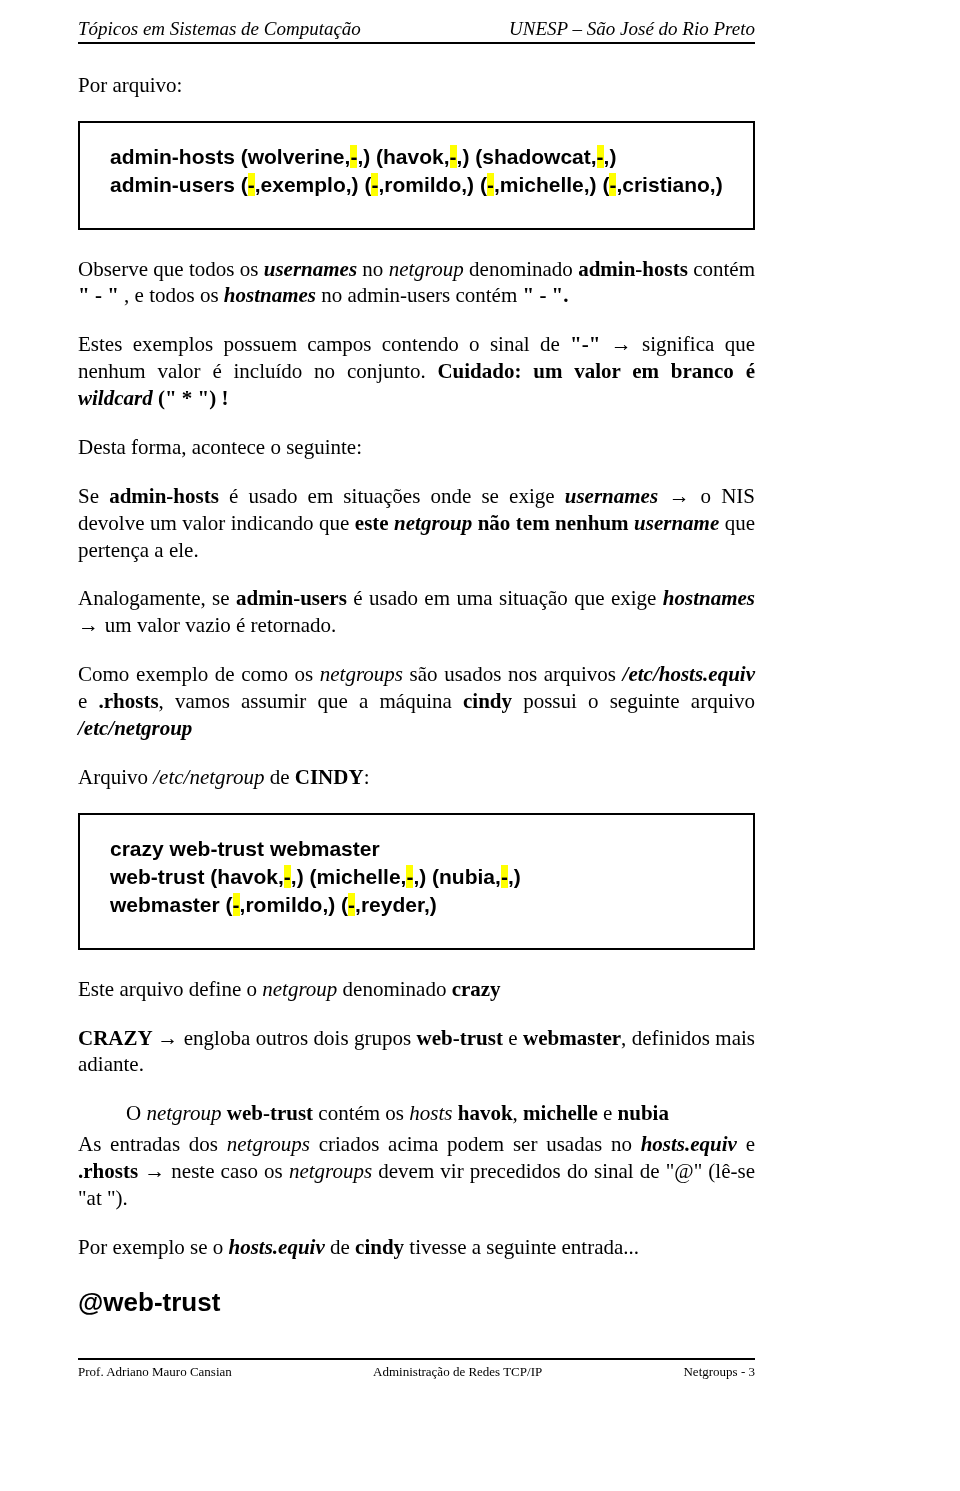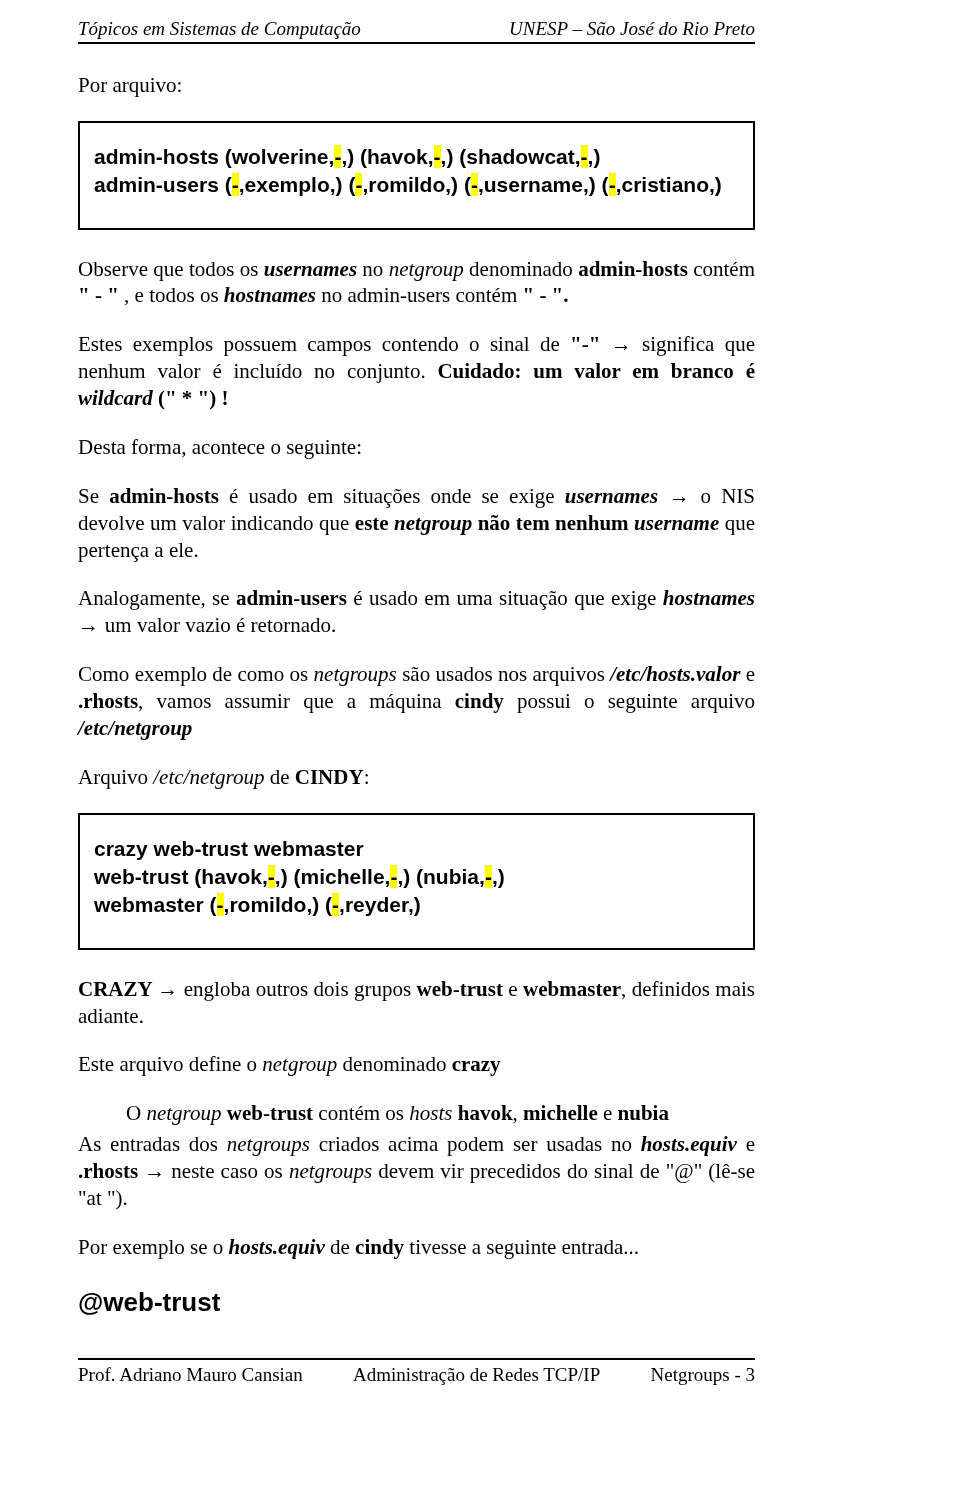--- a/index.html
+++ b/index.html
@@ -31,31 +31,31 @@
     text-align: justify;
   }
   .para.nomargin { margin-bottom: 4px; }
   .boxed {
     border: 2px solid #000;
     padding: 20px 14px 28px 14px;
     margin: 0 0 26px 0;
     font-size: 21px;
     line-height: 1.35;
   }
-  .boxed .line { font-family: Arial, Helvetica, sans-serif; font-size: 21px; font-weight: bold; }
+  .boxed .line { font-family: Arial, Helvetica, sans-serif; font-size: 21px; font-weight: bold; margin-left: 16px; }
   .hl { background: #ffff00; }
   .bold { font-weight: bold; }
   .ital { font-style: italic; }
   .boldital { font-weight: bold; font-style: italic; }
   .arrow { font-family: Arial, sans-serif; }
   .indent { margin-left: 48px; }
   .footbar {
     display: flex;
     justify-content: space-between;
-    font-size: 19px;
+    font-size: 13px;
     border-top: 2px solid #000;
     padding-top: 4px;
     margin-top: 40px;
   }
   .wt { font-family: Arial, Helvetica, sans-serif; font-size: 26px; font-weight: bold; }
 </style>
 </head>
 <body>
 
 <div class="page">
@@ -66,21 +66,21 @@
   </div>
 
   <p class="para">Por arquivo:</p>
 
   <div class="boxed">
     <div class="line">
       <span>admin-hosts  (wolverine,</span><span class="hl">-</span><span>,) (havok,</span><span class="hl">-</span><span>,) (shadowcat,</span><span class="hl">-</span><span>,)</span>
     </div>
     <div class="line">
       
-      <span>admin-users  (</span><span class="hl">-</span><span>,exemplo,) (</span><span class="hl">-</span><span>,romildo,) (</span><span class="hl">-</span><span>,username,) (</span><span class="hl">-</span><span>,cristiano,)</span>
+      <span>admin-users  (</span><span class="hl">-</span><span>,exemplo,) (</span><span class="hl">-</span><span>,romildo,) (</span><span class="hl">-</span><span>,michelle,) (</span><span class="hl">-</span><span>,cristiano,)</span>
     </div>
   </div>
 
   <p class="para">
     <span>Observe que todos os </span><span class="boldital">usernames</span><span> no </span><span class="ital">netgroup</span><span> denominado </span><span class="bold">admin-hosts</span><span> contém </span><span class="bold">" - "</span><span> , e todos os </span><span class="boldital">hostnames</span><span> no admin-users contém </span><span class="bold">" - ".</span>
   </p>
 
   <p class="para">
     <span>Estes exemplos possuem campos contendo o sinal de </span><span class="bold">"-" </span><span class="arrow">→</span><span> significa que nenhum valor é incluído no conjunto. </span><span class="bold">Cuidado: um valor em branco é </span><span class="boldital">wildcard</span><span class="bold"> (" * ") !</span>
   </p>
@@ -89,43 +89,43 @@
 
   <p class="para">
     <span>Se </span><span class="bold">admin-hosts</span><span> é usado em situações onde se exige </span><span class="boldital">usernames</span><span class="arrow"> → </span><span>o NIS devolve um valor indicando que </span><span class="bold">este </span><span class="boldital">netgroup</span><span class="bold"> não tem nenhum </span><span class="boldital">username</span><span> que pertença a ele.</span>
   </p>
 
   <p class="para">
     <span>Analogamente, se </span><span class="bold">admin-users</span><span> é usado em uma situação que exige </span><span class="boldital">hostnames</span><span class="arrow"> → </span><span>um valor vazio é retornado.</span>
   </p>
 
   <p class="para">
-    <span>Como exemplo de como os </span><span class="ital">netgroups</span><span> são usados nos arquivos </span><span class="boldital">/etc/hosts.valor</span><span> e </span><span class="bold">.rhosts</span><span>, vamos assumir que a máquina </span><span class="bold">cindy</span><span> possui o seguinte arquivo </span><span class="boldital">/etc/netgroup</span>
+    <span>Como exemplo de como os </span><span class="ital">netgroups</span><span> são usados nos arquivos </span><span class="boldital">/etc/hosts.equiv</span><span> e </span><span class="bold">.rhosts</span><span>, vamos assumir que a máquina </span><span class="bold">cindy</span><span> possui o seguinte arquivo </span><span class="boldital">/etc/netgroup</span>
   </p>
 
   <p class="para">
     <span>Arquivo </span><span class="ital">/etc/netgroup</span><span> de </span><span class="bold">CINDY</span><span>:</span>
   </p>
 
   <div class="boxed">
     <div class="line">crazy  web-trust  webmaster</div>
     <div class="line">
       <span>web-trust  (havok,</span><span class="hl">-</span><span>,) (michelle,</span><span class="hl">-</span><span>,) (nubia,</span><span class="hl">-</span><span>,)</span>
     </div>
     <div class="line">
       <span>webmaster  (</span><span class="hl">-</span><span>,romildo,)  (</span><span class="hl">-</span><span>,reyder,)</span>
     </div>
   </div>
 
   <p class="para">
-    <span class="bold">CRAZY </span><span class="arrow">→</span><span> engloba outros dois grupos </span><span class="bold">web-trust</span><span> e </span><span class="bold">webmaster</span><span>, definidos mais adiante.</span>
+    <span>Este arquivo define o </span><span class="ital">netgroup</span><span> denominado </span><span class="bold">crazy</span>
   </p>
 
   <p class="para">
-    <span>Este arquivo define o </span><span class="ital">netgroup</span><span> denominado </span><span class="bold">crazy</span>
+    <span class="bold">CRAZY </span><span class="arrow">→</span><span> engloba outros dois grupos </span><span class="bold">web-trust</span><span> e </span><span class="bold">webmaster</span><span>, definidos mais adiante.</span>
   </p>
 
   <p class="para indent nomargin">
     <span>O </span><span class="ital">netgroup </span><span class="bold">web-trust</span><span>  contém os </span><span class="ital">hosts </span><span class="bold">havok</span><span>, </span><span class="bold">michelle</span><span> e </span><span class="bold">nubia</span>
   </p>
 
   <p class="para">
     <span>As entradas dos </span><span class="ital">netgroups</span><span> criados acima podem ser usadas no </span><span class="boldital">hosts.equiv</span><span> e </span><span class="bold">.rhosts </span><span class="arrow">→</span><span> neste caso os </span><span class="ital">netgroups</span><span> devem vir precedidos do sinal de "@" (lê-se "at ").</span>
   </p>
 

